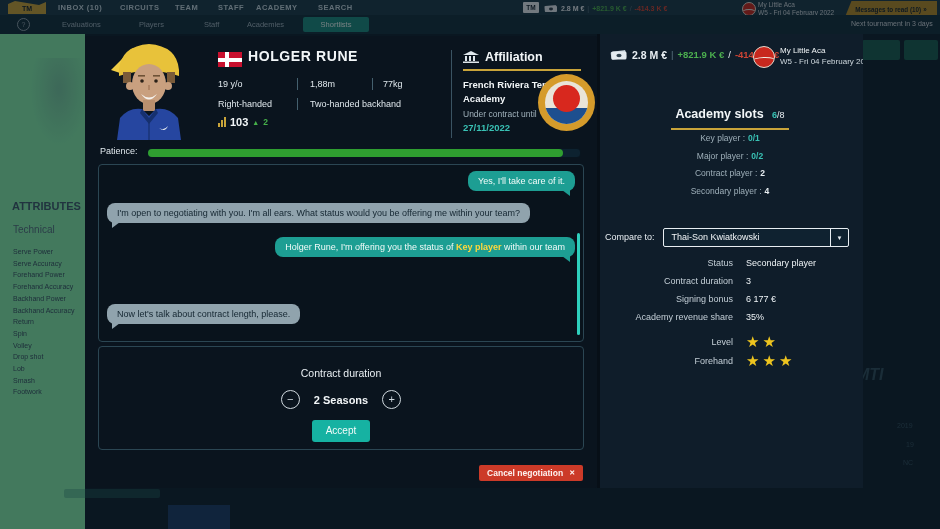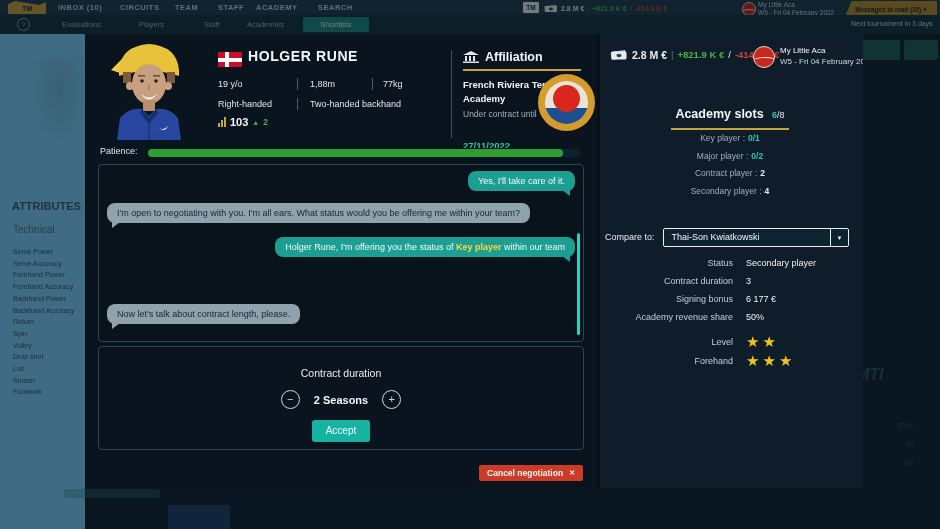--- a/index.html
+++ b/index.html
@@ -26,21 +26,21 @@
           clip-path:polygon(7% 0,100% 0,100% 100%,0 100%);
           font-size:6.3px;font-weight:bold;color:#14242e;display:flex;align-items:center;justify-content:center;gap:2px;}
   #topbar2{position:absolute;left:0;top:15px;width:940px;height:19px;background:#14303d;}
   .nav2{position:absolute;top:5px;font-size:7.5px;color:#9db2bd;}
   #help{position:absolute;left:17px;top:3px;width:11px;height:11px;border:1px solid #8fa2ac;border-radius:50%;
         font-size:7px;color:#8fa2ac;text-align:center;line-height:11px;}
   #shortlists{position:absolute;left:303px;top:2px;width:66px;height:15px;background:#1d8c7f;border-radius:2px;
         font-size:7.5px;color:#eafaf6;text-align:center;line-height:15px;}
   #nexttour{position:absolute;left:851px;top:5px;font-size:7px;color:#cfd8de;}
 
-  #sidebar{position:absolute;left:0;top:34px;width:85px;height:495px;background:#7dd3fc;overflow:hidden;}
+  #sidebar{position:absolute;left:0;top:34px;width:85px;height:495px;background:#86efac;overflow:hidden;}
   #sb-title{position:absolute;left:12px;top:166px;width:78px;font-size:11px;font-weight:bold;color:#3f5d6d;white-space:nowrap;overflow:hidden;}
   #sb-tab{position:absolute;left:13px;top:190px;font-size:10px;color:#54707f;}
   #sb-list{position:absolute;left:13px;top:212px;width:76px;font-size:7px;color:#3a5464;line-height:11.7px;}
   #sb-list div{white-space:nowrap;overflow:hidden;}
 
   .bg-btn{position:absolute;top:40px;height:20px;background:#1b5f52;border-radius:2px;}
   #bg-mti{position:absolute;left:856px;top:366px;font-size:16px;font-weight:bold;font-style:italic;color:#31505f;}
   .bg-faint{position:absolute;font-size:7px;color:#31505f;}
   #bg-bluebox{position:absolute;left:168px;top:505px;width:62px;height:24px;background:#1d3e66;}
   #bg-pill{position:absolute;left:64px;top:489px;width:96px;height:9px;background:rgba(45,130,120,.35);border-radius:2px;}
@@ -65,21 +65,21 @@
   #rating .rk{font-size:11px;font-weight:bold;color:#f2f6f8;}
   #rating .up{font-size:7px;color:#46b14a;}
   #rating .dv{font-size:8.5px;font-weight:bold;color:#46b14a;}
   #vdiv{position:absolute;left:366px;top:14px;width:1px;height:88px;background:#3a5362;}
   #affil{position:absolute;left:378px;top:14px;width:122px;}
   #affil .trow{display:flex;align-items:center;gap:6px;}
   #affil .t{font-size:12.5px;font-weight:bold;color:#f2f6f8;}
   #affil .gold{margin-top:5px;width:118px;height:2px;background:#c9a43a;}
   #affil .club{margin-top:7px;font-size:9.5px;font-weight:bold;color:#f2f6f8;line-height:14px;}
   #affil .sub{margin-top:3px;font-size:8.5px;color:#9fb0ba;}
-  #affil .cdate{margin-top:21px;font-size:9.5px;font-weight:bold;color:#39c1b4;}
+  #affil .cdate{margin-top:3px;font-size:9.5px;font-weight:bold;color:#39c1b4;}
   #badge{position:absolute;right:2px;top:38px;width:57px;height:57px;border-radius:50%;background:#d59b2b;
          display:flex;align-items:center;justify-content:center;}
   #badge .bi{width:43px;height:43px;border-radius:50%;background:#e9e4d8;overflow:hidden;position:relative;}
   #badge .bb{position:absolute;left:0;bottom:0;width:100%;height:37%;background:#1d4f8f;}
   #badge .br{position:absolute;left:8px;top:4px;width:27px;height:27px;border-radius:50%;background:#d8281e;}
 
   #pat-label{position:absolute;left:15px;top:110px;font-size:9px;color:#dfe7ec;}
   #pat-track{position:absolute;left:62px;top:112px;right:16px;height:8px;background:#0d2230;border-radius:4px;border:1px solid #09151f;}
   #pat-fill{height:100%;background:#2f9e30;border-radius:4px;}
 
@@ -382,21 +382,21 @@
       <div class="stat-row">
         <span class="sl">Contract duration</span>
         <span class="sv">3</span>
       </div>
       <div class="stat-row">
         <span class="sl">Signing bonus</span>
         <span class="sv">6 177 €</span>
       </div>
       <div class="stat-row">
         <span class="sl">Academy revenue share</span>
-        <span class="sv">50%</span>
+        <span class="sv">35%</span>
       </div>
       <div class="star-row" style="margin-top:6px;">
         <span class="sl">Level</span>
         <span class="stars">★★</span>
       </div>
       <div class="star-row">
         <span class="sl">Forehand</span>
         <span class="stars">★★★</span>
       </div>
     </div>

